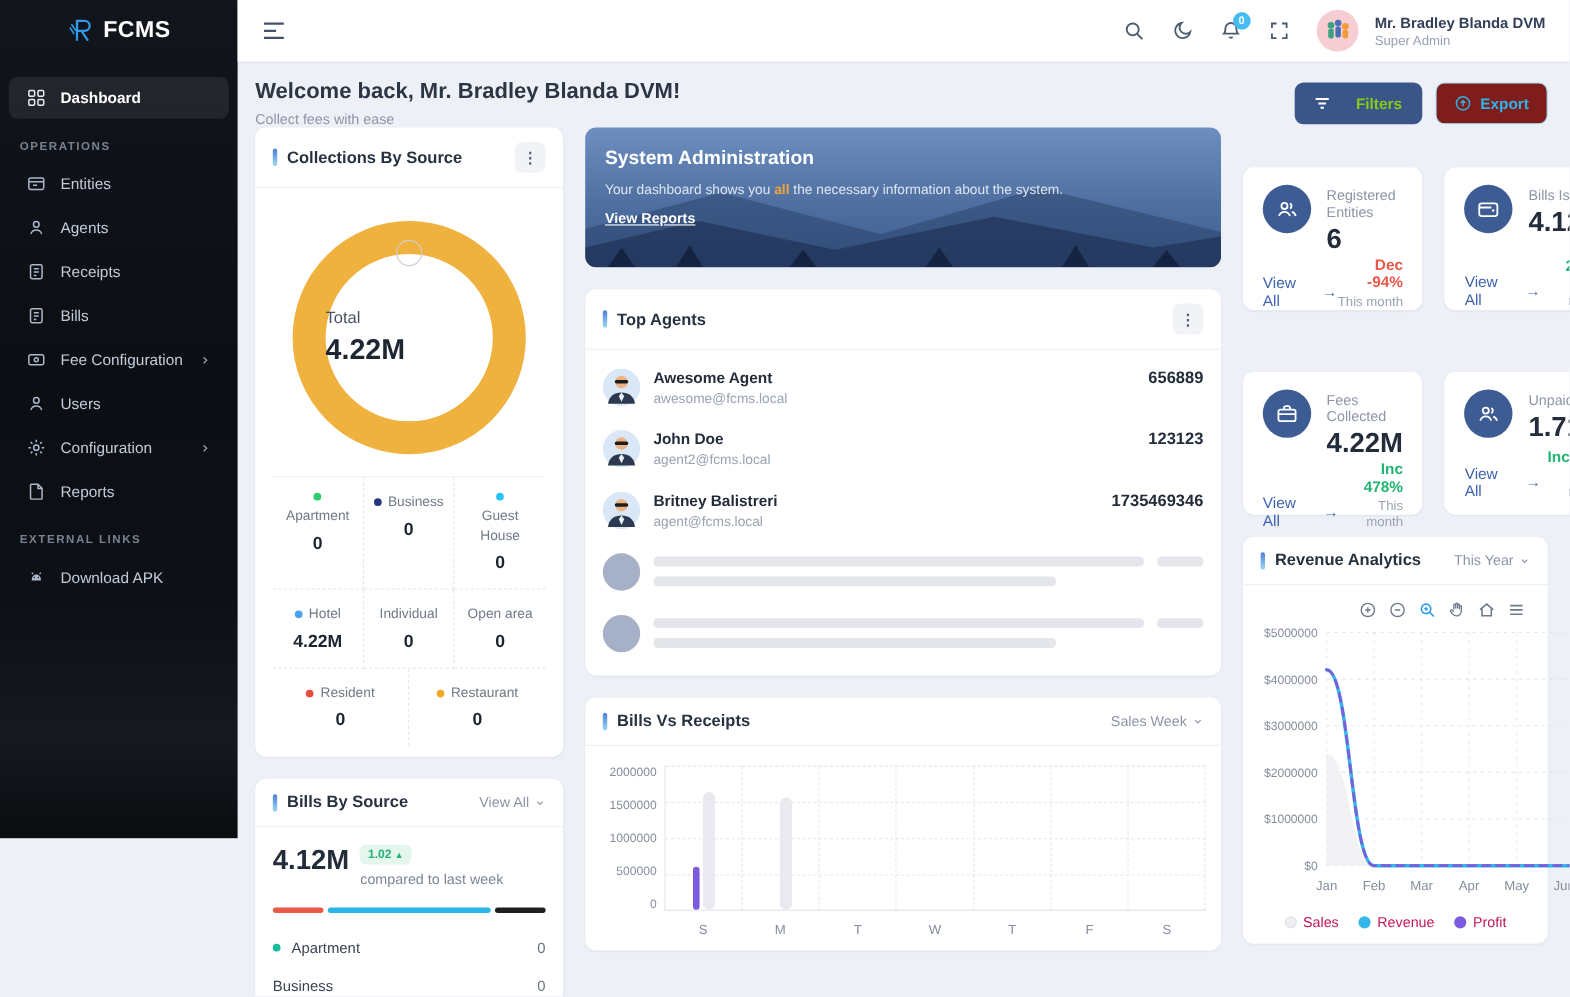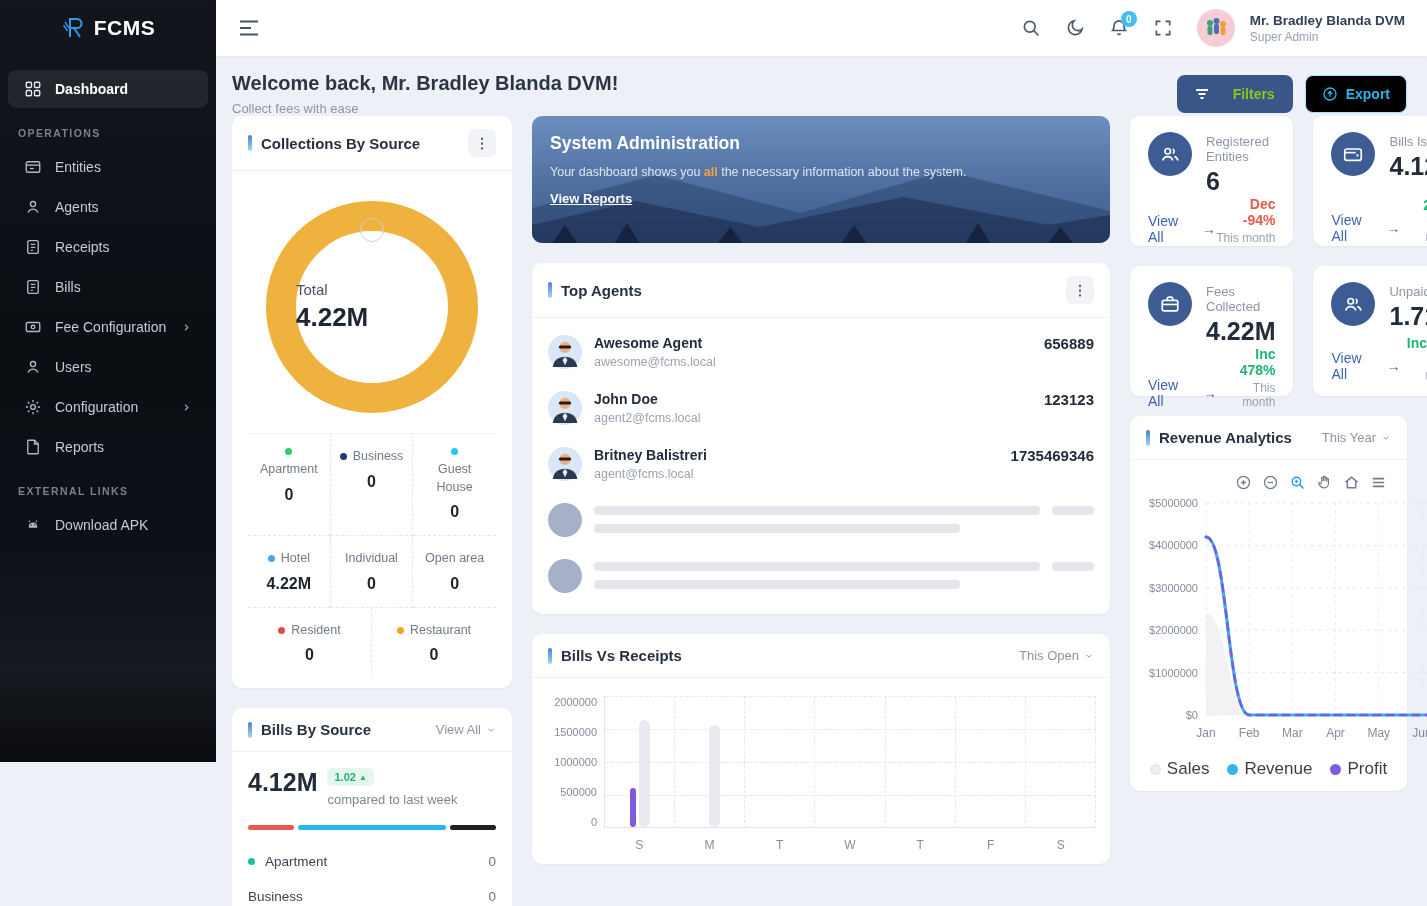--- a/index.html
+++ b/index.html
@@ -32,21 +32,21 @@
   .p-name { font-size:13.5px; font-weight:700; color:#34405a; }
   .p-role { font-size:12px; color:#98a1b3; margin-top:2px; }
 
   .content { padding:16px 20px 0 16px; height:850px; overflow:hidden; }
   .welcome-row { display:flex; align-items:center; }
   .w-title { font-size:20px; font-weight:700; color:#2c3543; }
   .w-sub { font-size:13px; color:#8d95a5; margin-top:6px; }
   .w-actions { margin-left:auto; display:flex; gap:12px; }
   .btn-filters { background:#3a5689; color:#84cc16; border:none; border-radius:8px; padding:10px 18px; font-size:14px; font-weight:700;
     display:flex; align-items:center; gap:24px; cursor:pointer; font-family:inherit; }
-  .btn-export { background:#000000; color:#29b6e8; border:1px solid #a8e0f5; border-radius:8px; padding:10px 16px; font-size:14px; font-weight:700;
+  .btn-export { background:#7f1d1d; color:#29b6e8; border:1px solid #a8e0f5; border-radius:8px; padding:10px 16px; font-size:14px; font-weight:700;
     display:flex; align-items:center; gap:8px; cursor:pointer; font-family:inherit; }
 
   .grid { display:grid; grid-template-columns:280px 1fr 277px; gap:20px; align-items:start; }
   .col { display:flex; flex-direction:column; gap:20px; }
   .card { background:#fff; border-radius:10px; box-shadow:0 1px 2px rgba(25,35,70,.05); }
   .card-header { display:flex; align-items:center; padding:13px 16px; border-bottom:1px solid #edf0f4; }
   .accent { width:4px; height:16px; border-radius:3px; background:linear-gradient(180deg,#4a7fd4,#9fd8f2); margin-right:9px; }
   .card-title { font-size:15px; font-weight:700; color:#28313f; }
   .menu-btn { margin-left:auto; width:28px; height:28px; border-radius:7px; background:#f1f3f7; border:none; cursor:pointer;
     color:#5a6374; font-size:14px; font-weight:700; line-height:1; }
@@ -57,21 +57,21 @@
     background:linear-gradient(180deg,#6d8fc0 0%,#4e6fa0 55%,#3d5c8d 100%); color:#fff; }
   .admin svg.bg { position:absolute; left:0; bottom:0; width:100%; height:80px; }
   .admin .a-inner { position:relative; z-index:2; }
   .a-title { font-size:17.5px; font-weight:700; margin-bottom:9px; }
   .a-text { font-size:12.5px; line-height:1.55; color:#dde6f2; }
   .a-text b { color:#f2a33c; }
   .a-link { display:inline-block; margin-top:9px; color:#fff; font-weight:700; font-size:13px; text-decoration:underline; cursor:pointer; }
 
   
   .stats-grid { display:grid; grid-template-columns:1fr 1fr; gap:20px; }
-  .stat { padding:16px 18px 14px; height:130px; display:flex; flex-direction:column; justify-content:space-between; }
+  .stat { padding:16px 18px 14px; height:130px; display:flex; flex-direction:column; justify-content:space-between;margin-top:36px; }
   .stat-top { display:flex; gap:14px; }
   .stat-ic { width:44px; height:44px; border-radius:50%; background:#3e5c94; color:#fff; display:flex; align-items:center; justify-content:center; flex:none; }
   .stat-label { font-size:13px; color:#8d95a5; margin-top:2px; }
   .stat-value { font-size:25px; font-weight:700; color:#232c3a; margin-top:3px; }
   .stat-bottom { display:flex; align-items:flex-end; }
   .viewall { color:#3f64ad; font-size:14px; font-weight:500; display:flex; gap:8px; align-items:center; cursor:pointer; text-decoration:none; }
   .stat-right { margin-left:auto; text-align:right; }
   .chg { font-size:14px; font-weight:700; }
   .per { font-size:12px; color:#9aa3b2; margin-top:3px; }
 
@@ -98,21 +98,21 @@
   .bvr-hline { position:absolute; left:0; right:0; border-top:1px dashed #e4e7ee; }
   .bvr-axis { position:absolute; left:0; right:0; bottom:0; border-top:1px solid #dfe3ea; }
   .bvr-bar { position:absolute; bottom:1px; border-radius:6px; }
   .bvr-x { display:flex; margin-top:10px; font-size:12px; color:#848d9c; }
   .bvr-x span { flex:1; text-align:center; }
 
   
   .rev-body { padding:8px 16px 12px; }
   .rev-toolbar { display:flex; justify-content:flex-end; gap:10px; padding:6px 4px 2px; color:#6e7a8a; }
   .rev-toolbar .tb { cursor:pointer; display:flex; }
-  .rev-legend { display:flex; justify-content:center; gap:18px; margin-top:4px; font-size:17px; color:#404040; align-items:center; }
+  .rev-legend { display:flex; justify-content:center; gap:18px; margin-top:4px; font-size:13px; color:#be185d; align-items:center; }
   .rl-dot { width:11px; height:11px; border-radius:50%; display:inline-block; margin-right:6px; vertical-align:-1px; }
 
   
   .cbs-body { padding:22px 16px 10px; }
   .donut-wrap { display:flex; justify-content:center; padding:8px 0 20px; position:relative; }
   .donut { width:212px; height:212px; border-radius:50%; border:30px solid #f0b23f; position:relative; display:flex; flex-direction:column; align-items:flex-start; justify-content:center; }
   .donut-marker { position:absolute; left:50%; top:-13px; transform:translateX(-50%); width:24px; height:24px; border-radius:50%; border:1px solid #cfcfcf; }
   .d-label { font-size:15px; color:#4a5260; }
   .d-value { font-size:26px; font-weight:700; color:#1e2631; margin-top:4px; }
   .cbs-grid3 { display:grid; grid-template-columns:1fr 1fr 1fr; border-top:1px solid #edf0f4; }
@@ -437,21 +437,21 @@
               <span class="skel-amt"></span>
             </div>
           </div>
         </div>
 
         <div class="card">
           <div class="card-header">
             <span class="accent"></span>
             <span class="card-title">Bills Vs Receipts</span>
             <span class="drop">
-              <span>This Open</span>
+              <span>Sales Week</span>
               <span>
                   <svg width="10" height="10" viewBox="0 0 24 24" fill="none" stroke="currentColor" stroke-width="2.4">
                     <path d="M6 9l6 6 6-6"></path>
                   </svg>
                 </span>
             </span>
           </div>
           <div class="bvr-body">
             <div class="bvr-flex">
               <div class="bvr-y" id="bvr-y">

